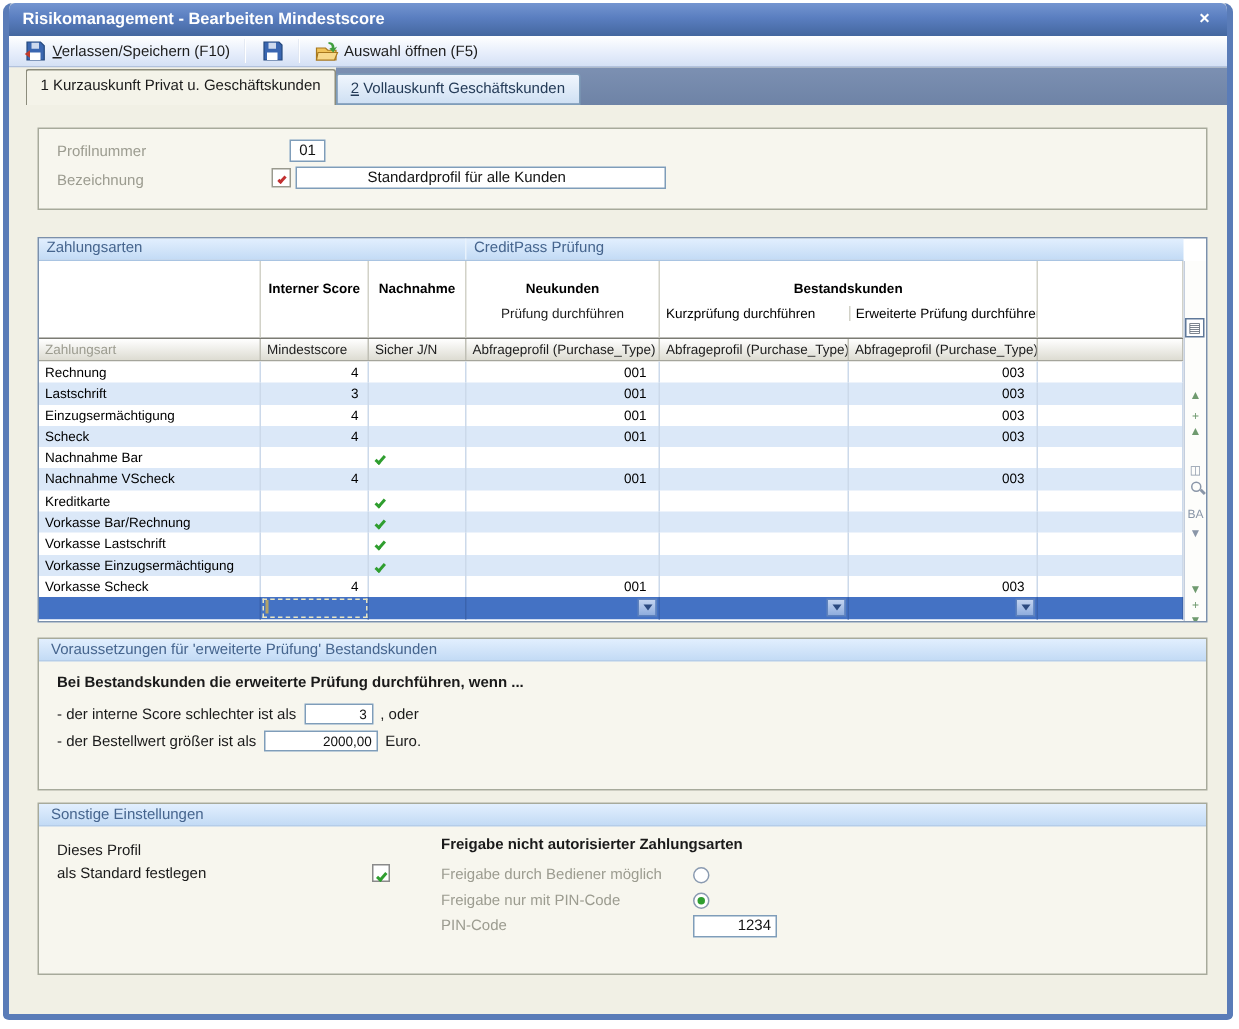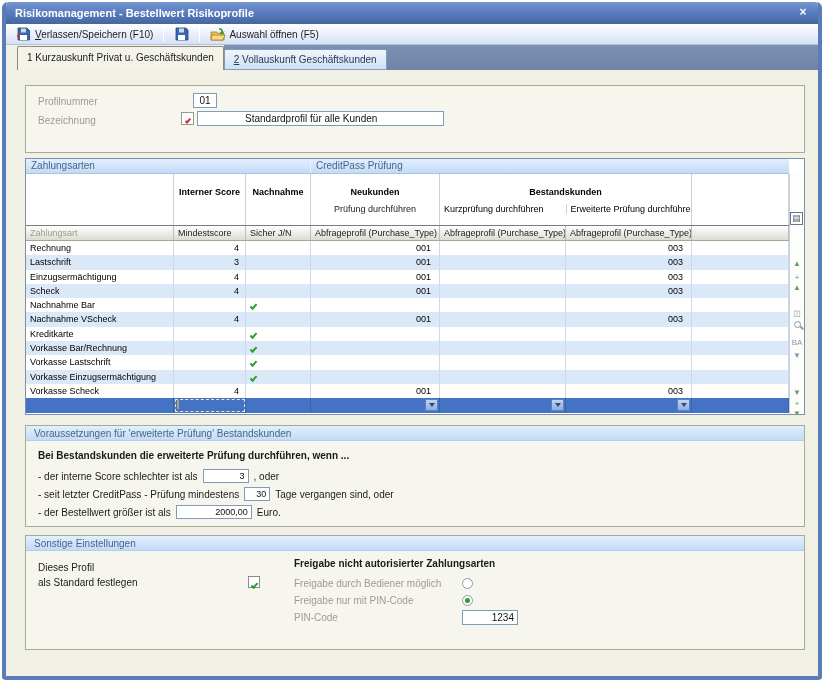--- a/index.html
+++ b/index.html
@@ -27,21 +27,21 @@
     height:24px; padding:5px 9px 0 9px; z-index:2; color:#1a1a1a;}
   .tabrest{ flex:1; align-self:stretch; background:linear-gradient(180deg,#7c90b2 0%,#6e83a6 100%);
     display:flex; align-items:flex-end;}
   .tab.inactive{ background:linear-gradient(180deg,#f0f6fd 0%,#cfe0f3 100%); border:1px solid #7f9db9;
     height:21px; padding:4px 9px 0 9px; margin-bottom:0; border-radius:2px 2px 0 0; color:#243b57;}
   .page{ flex:1; position:relative; background:#f1f0e5;}
   .gbox{ position:absolute; left:19px; width:780px; background:#f7f6ee; border:1px solid #a7aa9b;}
   .gband{ height:15px; background:linear-gradient(180deg,#e2effe 0%,#c3dbf5 100%);
     border-bottom:1px solid #b5cde9; color:#46658e; font-size:10px; line-height:15px; padding-left:8px;}
   
-  #box-profile{ top:15px; height:68px;}
+  #box-profile{ top:15px; height:55px;}
   .plabel{ position:absolute; color:#9c9c90; font-size:10px;}
   .tinput{ position:absolute; border:1px solid #7f9db9; background:#fff; font-family:inherit;
     font-size:10px; height:15px; padding:0 3px; color:#111;}
   .vicon{ position:absolute; width:13px; height:13px; background:#fff; border:1px solid #9a9a8e;
     text-align:center; line-height:11px;}
   .vicon .chk{ border-color:#c23030; width:6px; height:3px; margin-bottom:2px;}
   .chk{ display:inline-block; width:7px; height:4px; border-left:2px solid #2f9e2f;
     border-bottom:2px solid #2f9e2f; transform:rotate(-48deg);}
   
   #box-grid{ top:88px; height:257px; background:#fff; border-color:#7b90ab; overflow:hidden;}
@@ -109,21 +109,21 @@
   .radio{ width:11px; height:11px; border:1px solid #8a9ab0; border-radius:50%; background:#fff;
     display:flex; align-items:center; justify-content:center;}
   .radio .dot{ width:5px; height:5px; border-radius:50%; background:#2f9e2f;}
 </style>
 </head>
 <body>
 
 <div class="window">
 
   <div class="titlebar">
-    <span>Risikomanagement - Bestellwert Risikoprofile</span>
+    <span>Risikomanagement - Bearbeiten Mindestscore</span>
     <span class="close-btn">×</span>
   </div>
 
   <div class="toolbar">
     <button class="tbtn">
       <span class="ticon">
         <svg width="15" height="14" viewBox="0 0 15 14">
           <path d="M2 1 h9 l2.5 2.5 V13 H2 Z" fill="#3a66b0" stroke="#24487e" stroke-width="0.8"></path>
           <rect x="5" y="1.5" width="5" height="4" fill="#cdd9ee"></rect>
           <rect x="4" y="8" width="7" height="5" fill="#ffffff"></rect>
@@ -358,25 +358,20 @@
     <div class="gbox" id="box-cond">
       <div class="gband">Voraussetzungen für 'erweiterte Prüfung' Bestandskunden</div>
       <div class="cond-body">
         <div class="cond-head">Bei Bestandskunden die erweiterte Prüfung durchführen, wenn ...</div>
         <div class="cond-line">
           <span>- der interne Score schlechter ist als</span>
           <input class="cinput" style="width: 46px;" value="3">
           <span>, oder</span>
         </div>
         <div class="cond-line">
-          <span>- seit letzter CreditPass - Prüfung mindestens</span>
-          <input class="cinput" style="width: 26px;" value="30">
-          <span>Tage vergangen sind, oder</span>
-        </div>
-        <div class="cond-line">
           <span>- der Bestellwert größer ist als</span>
           <input class="cinput" style="width: 76px;" value="2000,00">
           <span>Euro.</span>
         </div>
       </div>
     </div>
 
     <div class="gbox" id="box-set">
       <div class="gband">Sonstige Einstellungen</div>
       <div class="set-left">

